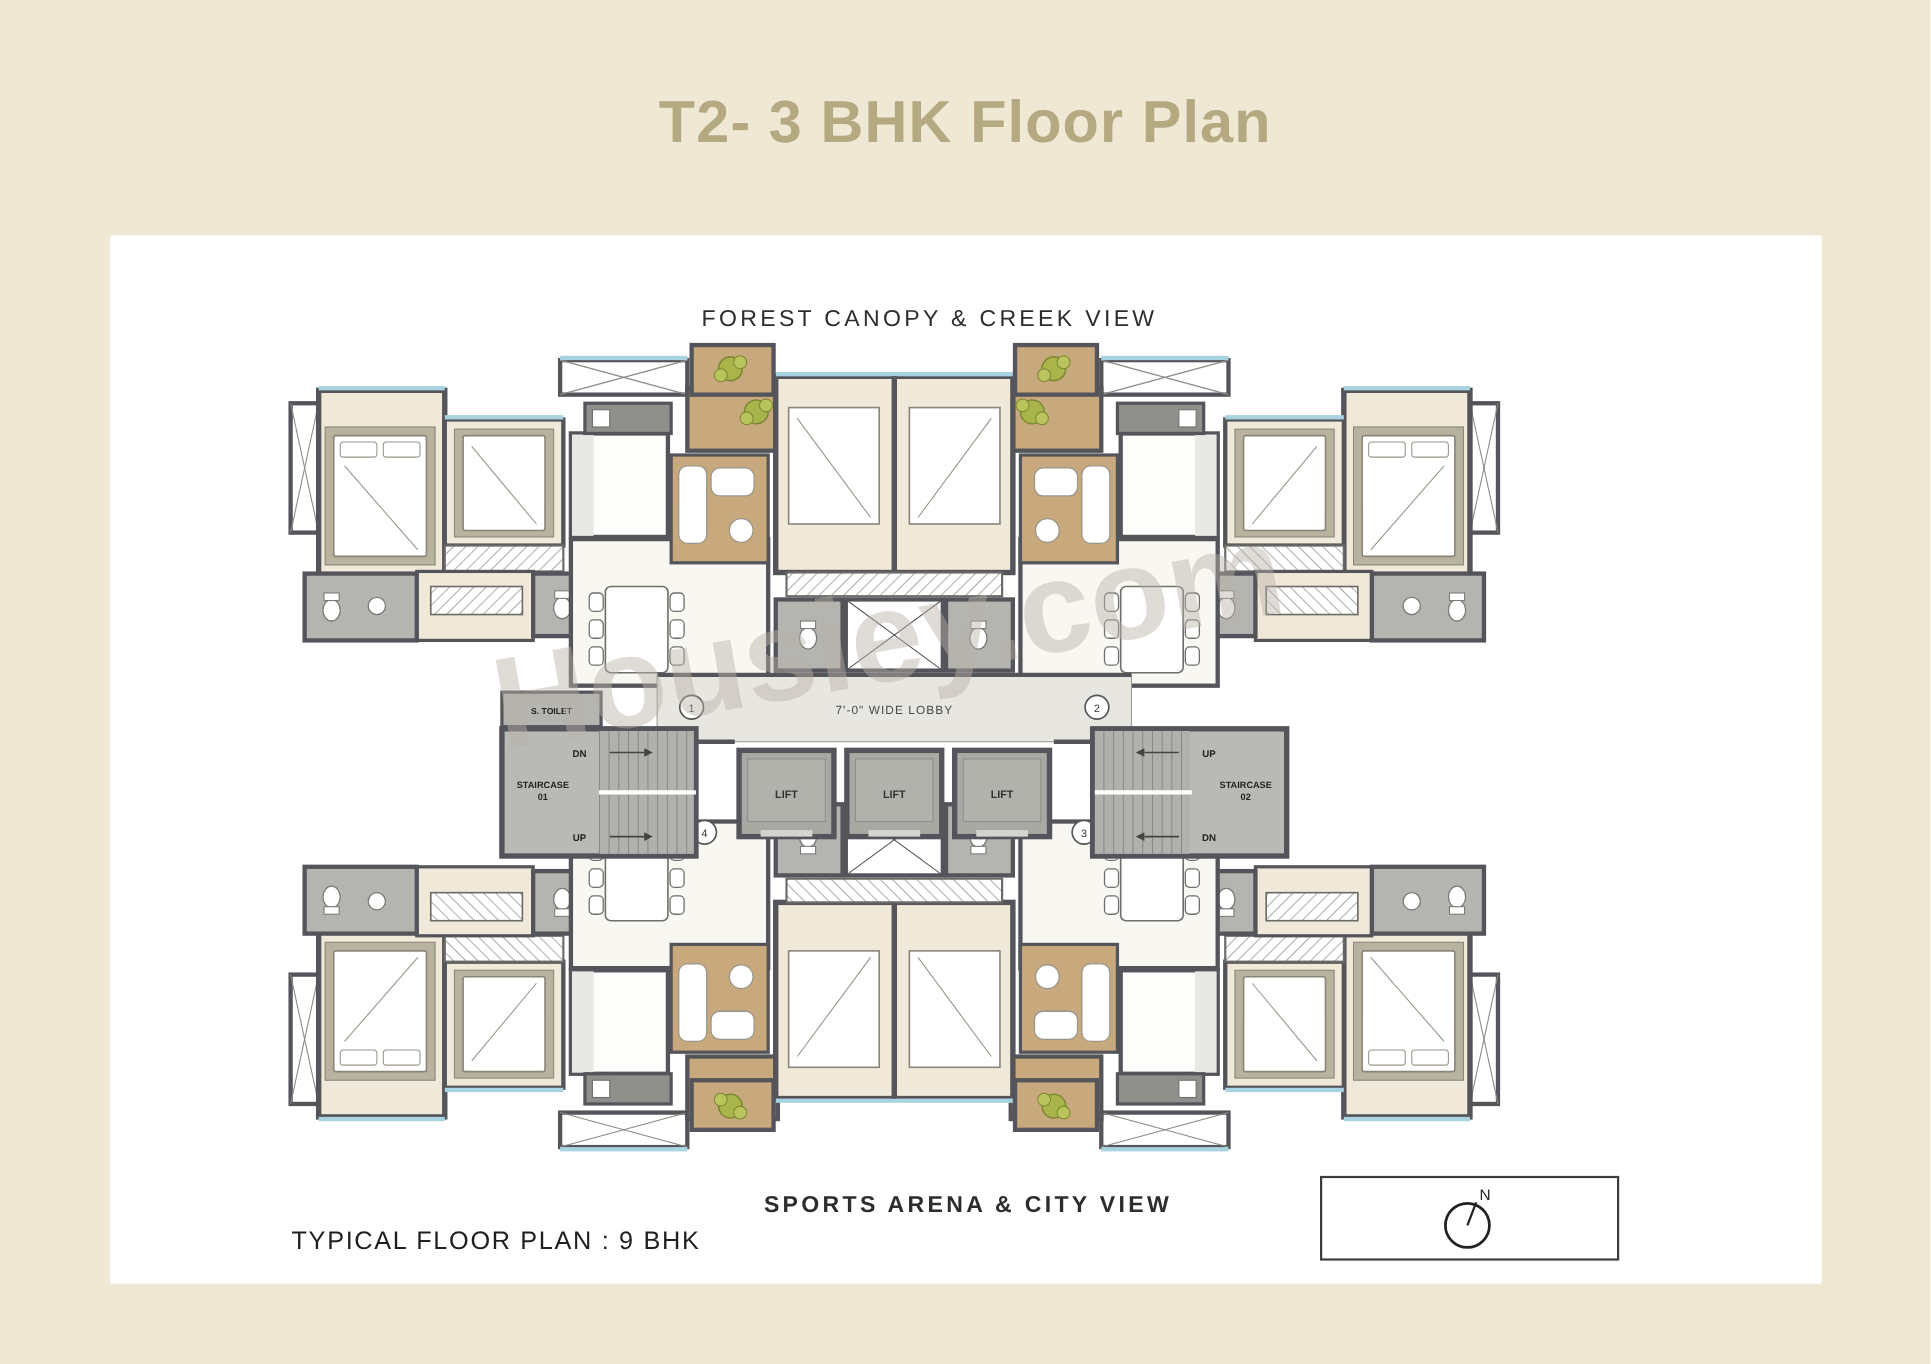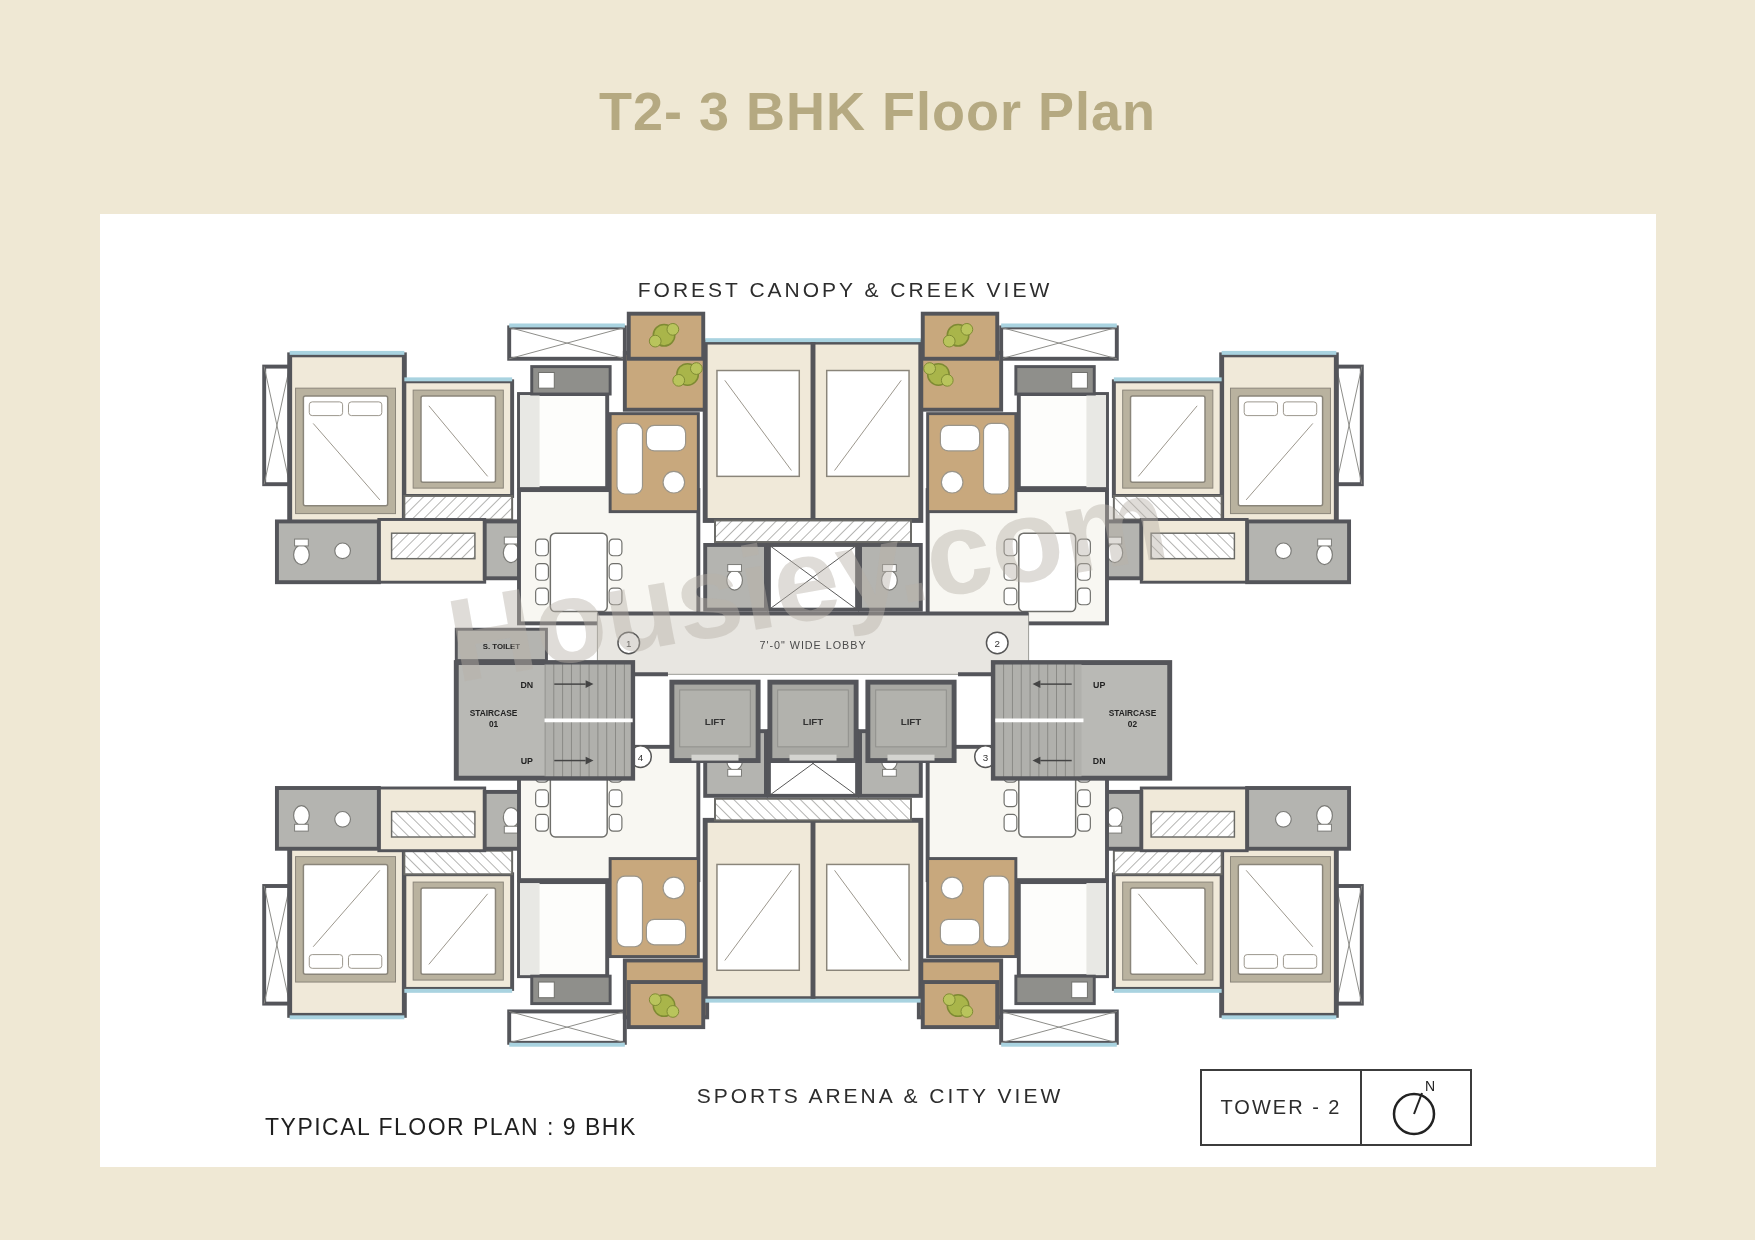--- a/index.html
+++ b/index.html
@@ -4,21 +4,21 @@
 <style>
   html,body{margin:0;padding:0;}
   .page{position:relative;width:1755px;height:1240px;background:#efe8d4;overflow:hidden;
         font-family:"Liberation Sans",sans-serif;}
   .main-title{position:absolute;top:80px;left:0;width:100%;text-align:center;
         font-size:54px;font-weight:bold;color:#b5a981;letter-spacing:1px;}
   .panel{position:absolute;left:100px;top:193px;width:1556px;height:953px;background:#ffffff;margin-top:21px;}
   .view-label{position:absolute;font-size:21px;letter-spacing:3px;color:#2d2d2d;
         text-align:center;width:1000px;}
   .view-label.top{left:245px;top:64px;}
-  .view-label.bottom{left:280px;top:870px;}
+  .view-label.bottom{left:280px;top:870px;font-weight:bold;}
   .caption{position:absolute;left:165px;top:900px;font-size:23px;letter-spacing:1.5px;color:#1f1f1f;}
   .plan-wrap{position:absolute;left:138px;top:84px;width:1150px;height:784px;}
   .watermark{position:absolute;left:350px;top:360px;font-size:118px;font-weight:bold;
         color:rgba(183,178,168,0.45);transform:rotate(-10deg);transform-origin:left center;
         white-space:nowrap;pointer-events:none;z-index:5;}
   .tower-box{position:absolute;left:1100px;top:855px;width:268px;height:73px;
         border:2px solid #3c3c3c;display:flex;background:#fff;}
   .tower-cell{width:158px;border-right:2px solid #3c3c3c;display:flex;
         align-items:center;justify-content:center;font-size:20px;letter-spacing:2px;color:#2d2d2d;}
   .compass-cell{flex:1;display:flex;align-items:center;justify-content:center;}
@@ -232,21 +232,20 @@
           <polygon points="812,468 804,472 812,476" fill="#444"></polygon>
         </g>
       </svg>
     </div>
 
     <div class="view-label bottom">SPORTS ARENA &amp; CITY VIEW</div>
 
     <div class="caption">TYPICAL FLOOR PLAN : 9 BHK</div>
 
     <div class="tower-box">
-      <div class="tower-cell">TOWER - 2</div>
       <div class="compass-cell">
         <svg width="62" height="62" viewBox="0 0 62 62">
           <circle cx="29" cy="37" r="20" fill="none" stroke="#222" stroke-width="2.5"></circle>
           <line x1="29" y1="37" x2="37" y2="16" stroke="#222" stroke-width="2"></line>
           <text x="40" y="14" font-size="14" fill="#222" font-family="Liberation Sans, sans-serif">N</text>
         </svg>
       </div>
     </div>
 
   </div>

